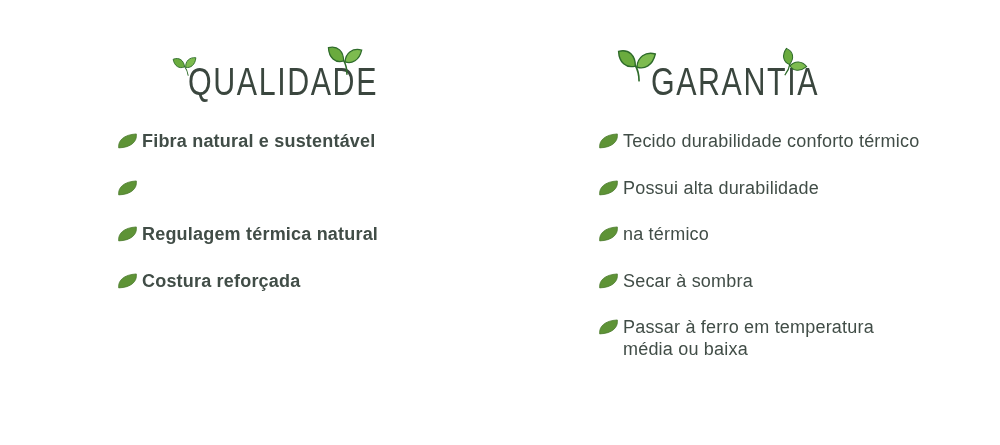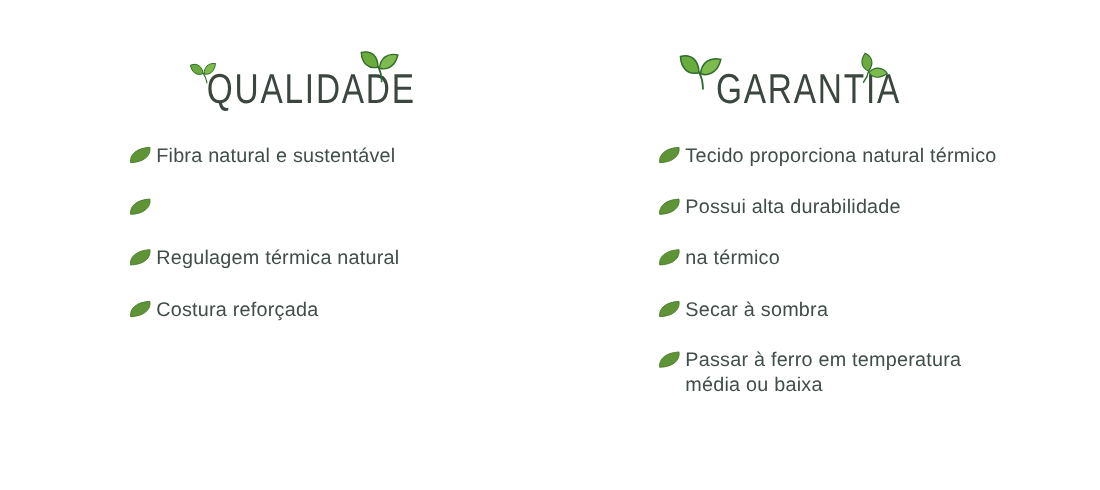--- a/index.html
+++ b/index.html
@@ -54,21 +54,21 @@
   .sprout-q-big   { left: 214px; top: -22px; width: 38px; }
   .sprout-g-big   { left: 52px;  top: -19px; width: 42px; }
   .sprout-a-sprig { left: 212px; top: -13px; width: 31px; transform: rotate(38deg); }
 
   .item-list {
     position: absolute;
     top: 130px;
     list-style: none;
     width: 385px;
   }
-  .column-left  .item-list { left: 117px; }
+  .column-left  .item-list { left: 117px; font-weight: bold; }
   .column-right .item-list { left: 98px; }
 
   .list-item {
     position: relative;
     height: 46.5px;
     padding-left: 25px;
   }
   .leaf {
     position: absolute;
     left: 0;
@@ -187,21 +187,21 @@
       <h2 class="col-title">GARANTIA</h2>
     </header>
     <ul class="item-list">
   <li class="list-item">
     <span class="leaf">
       <svg viewBox="0 0 26 20">
               <use href="#leaf-shape"></use>
             </svg>
     </span>
     <div class="item-text">
-            <div class="line">Tecido proporciona natural térmico</div>
+            <div class="line">Tecido durabilidade conforto térmico</div>
           </div>
   </li>
 
   <li class="list-item">
     <span class="leaf">
       <svg viewBox="0 0 26 20">
               <use href="#leaf-shape"></use>
             </svg>
     </span>
     <div class="item-text">

